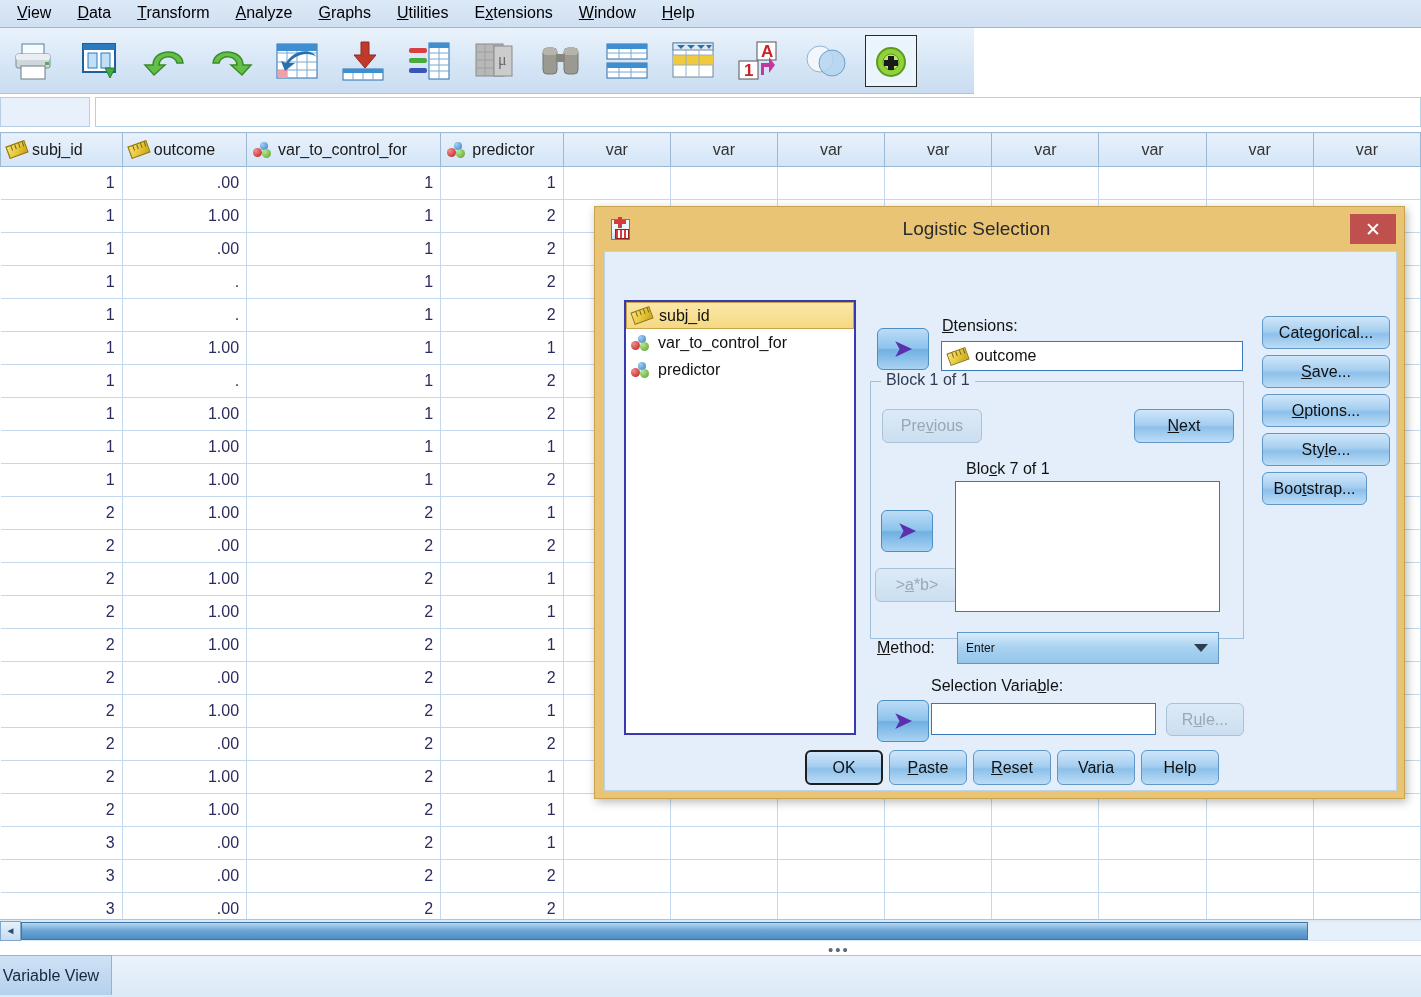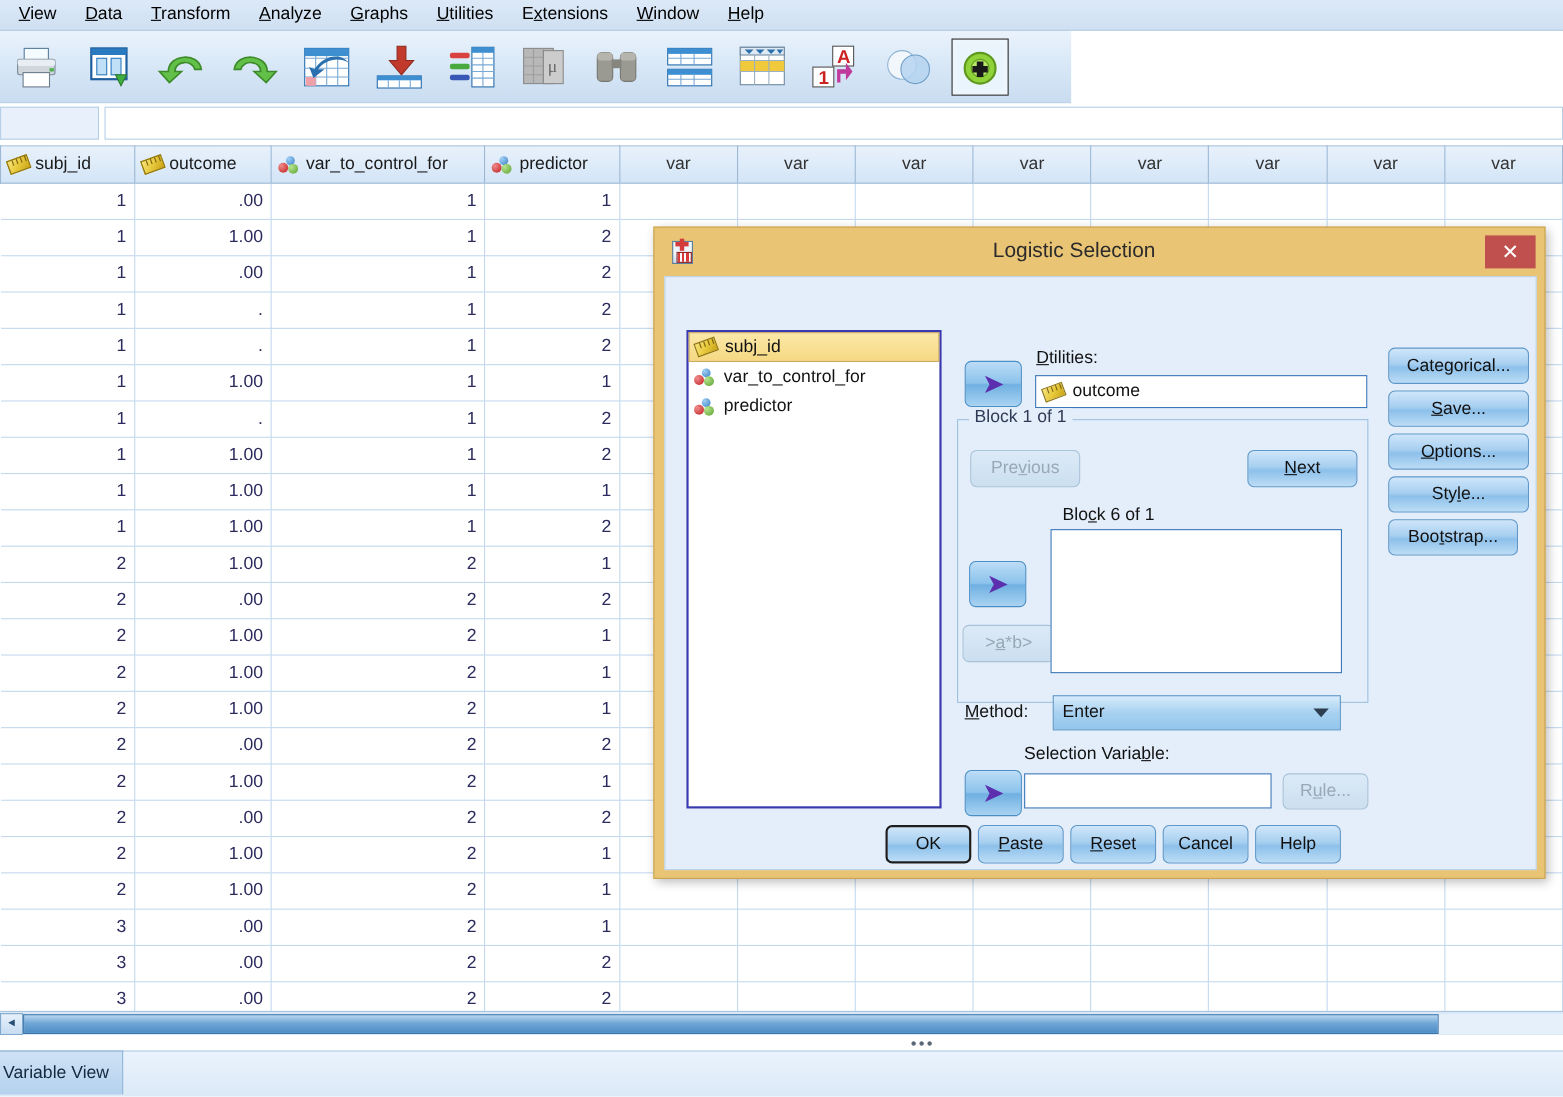--- a/index.html
+++ b/index.html
@@ -257,21 +257,21 @@
     cursor: default; white-space: nowrap;
   }
   .btn.dis { color: #9aa8b5; background: linear-gradient(to bottom,#dceaf7,#cbdff0); border-color:#a9c2d8;text-align:center; }
   .btn.focus { border: 2px solid #1e1e1e; }
   .btn u { text-decoration: underline; }
 
   .combo {
     background: linear-gradient(to bottom,#d7ecfb 0%, #a8d1f0 50%, #93c6ec 100%);
     border: 1px solid #5e97c8;
     display: flex; align-items: center;
-    padding-left: 8px; font-size: 16px; color: #111;
+    padding-left: 8px; font-size: 12px; color: #111;
     cursor: default; position: relative;
   }
   .combo .caret {
     position: absolute; right: 10px; top: 50%; transform: translateY(-50%);
     width: 0; height: 0; border-left: 7px solid transparent;
     border-right: 7px solid transparent; border-top: 8px solid #2c3e50;
   }
 </style>
 </head>
 <body>
@@ -875,40 +875,40 @@
               <i class="g"></i>
             </span>
             <span>predictor</span>
           </div>
         </div>
 
       <div class="arrowbtn" style="position:absolute;left:272px;top:76px;">
         <span class="arr-glyph">➤</span>
       </div>
       <div class="lbl" style="position:absolute;left:337px;top:65px;">
-        <u id="dep-u">D</u><span id="dep-rest">tilities:</span>
+        <u id="dep-u">D</u><span id="dep-rest">tensions:</span>
       </div>
       <div class="fieldbox" style="position:absolute;left:336px;top:89px;width:302px;height:30px;">
         <span class="ico-scale"></span>
         <span>outcome</span>
       </div>
 
       <div class="groupbox" style="left:265px;top:129px;width:374px;height:258px;">
         <span class="gb-title">Block 1 of 1</span>
       </div>
 
       <div class="btn dis" style="position:absolute;left:277px;top:157px;width:100px;height:34px;">
         <span id="prev-lbl">Pre<u>v</u>ious</span>
       </div>
       <div class="btn" style="position:absolute;left:529px;top:157px;width:100px;height:34px;">
         <span id="next-lbl"><u>N</u>ext</span>
       </div>
 
       <div class="lbl" style="position:absolute;left:361px;top:208px;">
-        <span id="cov-pre">Blo</span><u id="cov-u">c</u><span id="cov-post">k 6 of 1</span>
+        <span id="cov-pre">Blo</span><u id="cov-u">c</u><span id="cov-post">k 7 of 1</span>
       </div>
 
       <div class="arrowbtn" style="position:absolute;left:276px;top:258px;">
         <span class="arr-glyph">➤</span>
       </div>
       <div class="btn dis" style="position:absolute;left:270px;top:316px;width:84px;height:34px;">
         <span id="ab-lbl">&gt;<u>a</u>*b&gt;</span>
       </div>
 
       <div class="listbox" style="position:absolute;left:350px;top:229px;width:265px;height:131px;" id="covbox">
@@ -939,37 +939,37 @@
           </div>
           <div class="btn" style="position: absolute; left: 657px; top: 103px; width: 128px; height: 33px;">
             <span><u>S</u>ave...</span>
           </div>
           <div class="btn" style="position: absolute; left: 657px; top: 142px; width: 128px; height: 33px;">
             <span><u>O</u>ptions...</span>
           </div>
           <div class="btn" style="position: absolute; left: 657px; top: 181px; width: 128px; height: 33px;">
             <span>Sty<u>l</u>e...</span>
           </div>
-          <div class="btn" style="position: absolute; left: 657px; top: 220px; width: 118px; height: 33px;">
+          <div class="btn" style="position: absolute; left: 657px; top: 220px; width: 105px; height: 33px;">
             <span>Boo<u>t</u>strap...</span>
           </div>
         </div>
 
       <div id="actionbtns">
           <div class="btn focus" style="position: absolute; left: 200px; top: 498px; width: 78px; height: 35px;">
             <span>OK</span>
           </div>
           <div class="btn" style="position: absolute; left: 284px; top: 498px; width: 78px; height: 35px;">
             <span><u>P</u>aste</span>
           </div>
           <div class="btn" style="position: absolute; left: 368px; top: 498px; width: 78px; height: 35px;">
             <span><u>R</u>eset</span>
           </div>
           <div class="btn" style="position: absolute; left: 452px; top: 498px; width: 78px; height: 35px;">
-            <span>Cancel</span>
+            <span>Varia</span>
           </div>
           <div class="btn" style="position: absolute; left: 536px; top: 498px; width: 78px; height: 35px;">
             <span>Help</span>
           </div>
         </div>
 
     </div>
   </div>
 
 </div>

